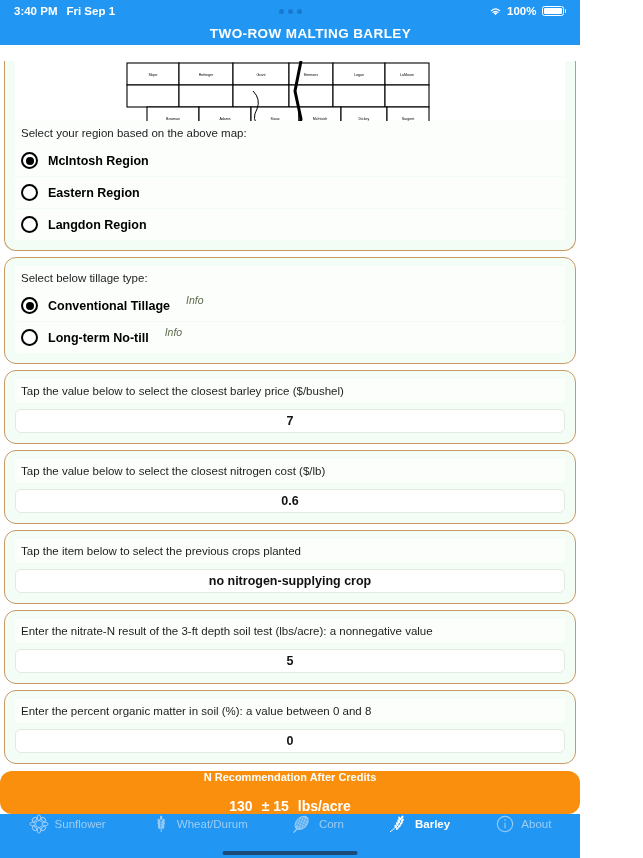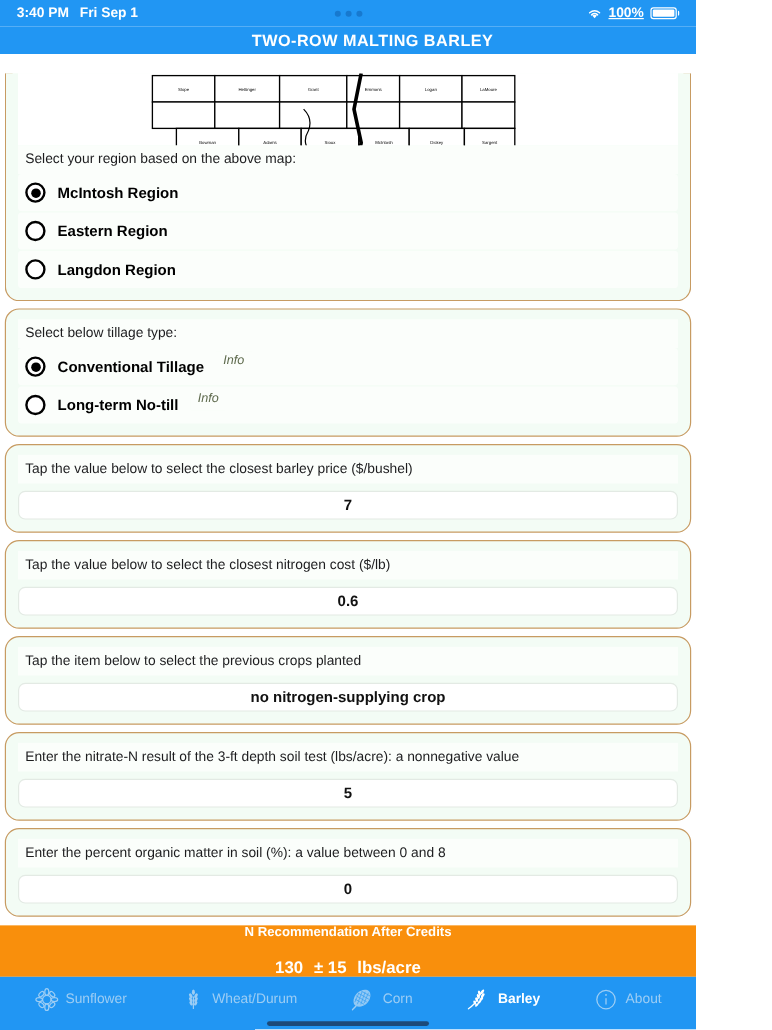--- a/index.html
+++ b/index.html
@@ -21,21 +21,21 @@
   .statusbar {
     height: 22px; flex: 0 0 22px;
     background: #2196f3;
     display: flex; align-items: center;
     padding: 0 14px;
     color: #ffffff;
     font-size: 11.5px; font-weight: bold;
     position: relative;
   }
   .sb-left { display: flex; align-items: center; gap: 9px; }
-  .sb-right { margin-left: auto; display: flex; align-items: center; gap: 5px; text-decoration: underline; }
+  .sb-right { margin-left: auto; display: flex; align-items: center; gap: 5px; }
   .sb-dots { position: absolute; left: 0; right: 0; top: 0; bottom: 0;
              display: flex; align-items: center; justify-content: center; gap: 4px; pointer-events: none; }
   .sb-dots i { width: 5px; height: 5px; border-radius: 50%; background: #1779cf; display: block; }
   .wifi-icon { display: inline-block; width: 13px; height: 10px; position: relative; }
   .battery { display: inline-flex; align-items: center; }
   .battery .body { width: 22px; height: 10.5px; border: 1px solid #ffffff; border-radius: 2.5px;
                    padding: 1px; display: block; }
   .battery .fill { display: block; height: 100%; width: 100%; background: #ffffff; border-radius: 1px; }
   .battery .cap { width: 1.5px; height: 4px; background: #ffffff; border-radius: 0 1px 1px 0; margin-left: 1px; }
 
@@ -125,29 +125,30 @@
   }
 
   
   .result {
     flex: 0 0 36px;
     background: #f98f0c;
     color: #ffffff;
     display: flex; flex-direction: column;
     align-items: center; justify-content: flex-start;
     gap: 15px;
+    border-radius: 12px;
   }
   .result-title { font-size: 11px; font-weight: bold; }
   .result-value { font-size: 14px; font-weight: bold; display: flex; gap: 9px; align-items: baseline; }
 
   
   .tabbar {
     flex: 0 0 44px;
     background: #2196f3;
-    display: flex; align-items: center; justify-content: space-around;
+    display: flex; align-items: flex-start; justify-content: space-around;
     padding: 0 6px 6px 6px;
     position: relative;
   }
   .tab { display: flex; align-items: center; gap: 6px; color: #9ccdf4; }
   .tab.active { color: #ffffff; }
   .tab-label { font-size: 11.5px; }
   .tab.active .tab-label { font-weight: bold; }
   .tab-icon { width: 20px; height: 20px; display: block; }
   .home-indicator {
     position: absolute; left: 50%; transform: translateX(-50%);

